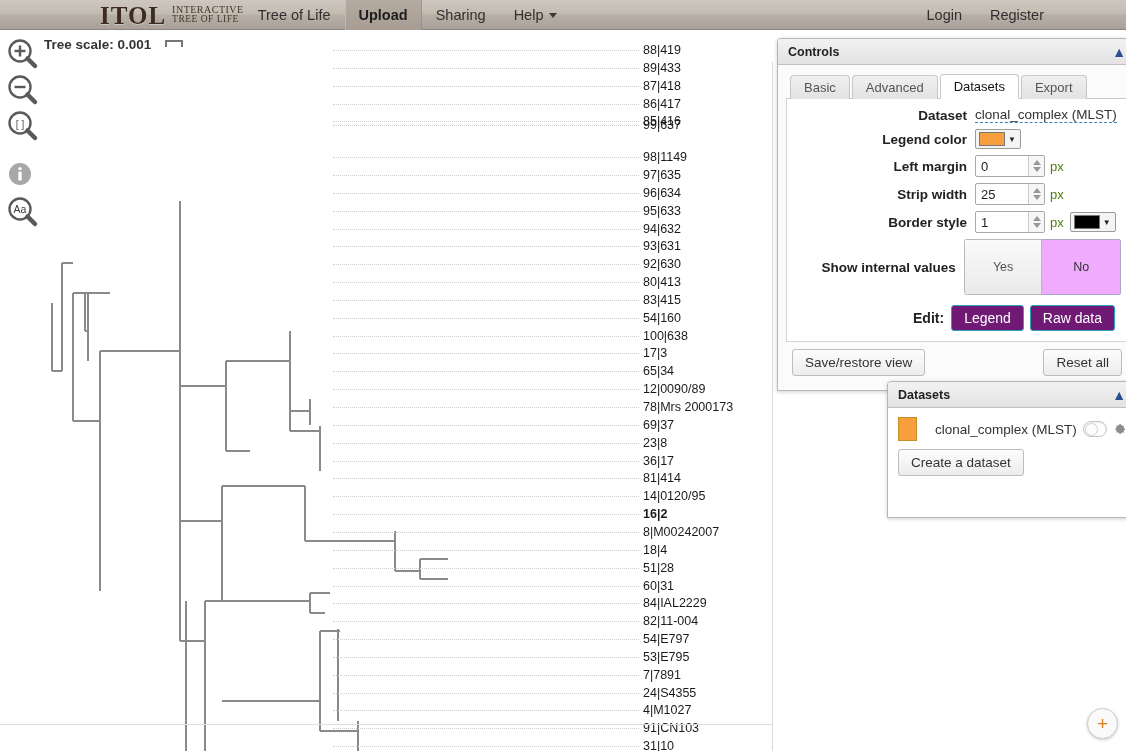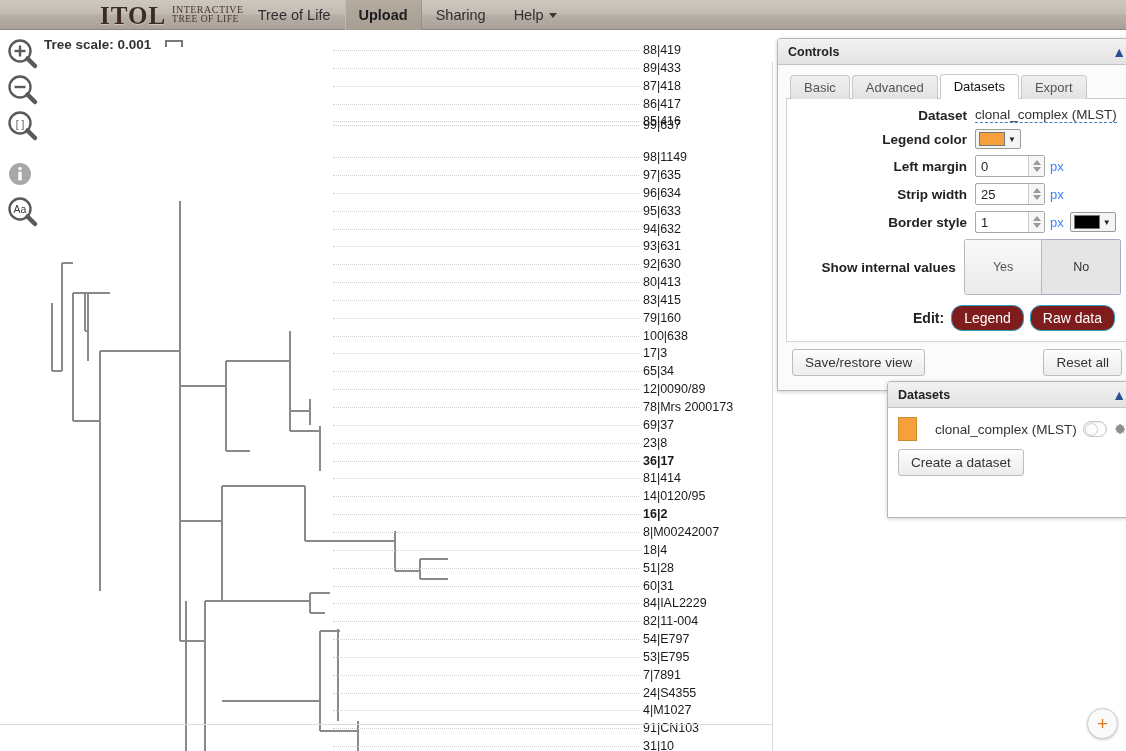--- a/index.html
+++ b/index.html
@@ -140,35 +140,35 @@
   }
   .spinner .arrows {
     width: 16px; border-left: 1px solid #ccc; background: #f6f6f6;
     display: flex; flex-direction: column; justify-content: center; align-items: center;
     cursor: pointer;
   }
   .spinner .arrows i { display: block; width:0; height:0; border-left:4px solid transparent;
                        border-right:4px solid transparent; }
   .spinner .arrows i.up { border-bottom: 5px solid #999; margin-bottom: 2px; }
   .spinner .arrows i.dn { border-top: 5px solid #999; }
-  .unit { font-size: 13px; color: #3b82f6; margin-left: 5px; }
+  .unit { font-size: 13px; color: #4d7c0f; margin-left: 5px; }
   .btngroup { display: inline-flex; border-radius: 3px; overflow: hidden; }
   .btngroup .b {
     font-size: 12.5px; padding: 20px 0; width: 84px; text-align: center; cursor: pointer;
     border: 1px solid #b9b9b9; color: #555;
     background: linear-gradient(to bottom,#fafafa,#eaeaea);
   }
-  .btngroup .b.sel { background: #e5e5e5; color: #333; border-color: #a8a8c8; }
+  .btngroup .b.sel { background: #f0abfc; color: #333; border-color: #a8a8c8; }
   .btngroup .b + .b { border-left: none; }
   .editrow { display: flex; align-items: center; justify-content: flex-end;
              margin-top: 10px; margin-bottom: 2px; }
   .editlabel { font-size: 14px; font-weight: bold; color: #222; margin-right: 7px; }
   .btn-blue {
-    background: #7f1d1d; color: #fff; font-size: 14px; padding: 4px 12px;
-    border: 1px solid #2aa0c0; border-radius: 11px; cursor: pointer; margin-right: 6px;
+    background: #701a75; color: #fff; font-size: 14px; padding: 4px 12px;
+    border: 1px solid #2aa0c0; border-radius: 3px; cursor: pointer; margin-right: 6px;
     white-space: nowrap;
   }
   #footerbtns { display: flex; align-items: center; justify-content: space-between;
                 padding: 7px 6px 8px 6px; }
   .btn-grey {
     font-size: 13.5px; padding: 5px 12px; color: #333;
     background: linear-gradient(to bottom,#fdfdfd,#ececec);
     border: 1px solid #bdbdbd; border-radius: 3px; cursor: pointer; white-space: nowrap;
   }
 
@@ -223,20 +223,28 @@
       <span>Upload</span>
     </a>
     <a class="navitem">
       <span>Sharing</span>
     </a>
     <a class="navitem">
       <span>Help</span>
       <span class="caret-down"></span>
     </a>
 
+    <div id="nav-right">
+      <a class="navitem">
+        <span>Login</span>
+      </a>
+      <a class="navitem">
+        <span>Register</span>
+      </a>
+    </div>
   </div>
 
   <div id="canvas">
 
     <div id="tree-scale">
       <span>Tree scale: 0.001</span>
       <span class="bar"></span>
     </div>
 
     <div id="iconrail">
@@ -336,29 +344,29 @@
         <div class="leaf-label" style="top: 88px;"><span class="dashline" style="top: 6px;"></span><span>99|637</span></div>
         <div class="leaf-label" style="top: 120.1px;"><span class="dashline" style="top: 6px;"></span><span>98|1149</span></div>
         <div class="leaf-label" style="top: 137.95px;"><span class="dashline" style="top: 6px;"></span><span>97|635</span></div>
         <div class="leaf-label" style="top: 155.8px;"><span class="dashline" style="top: 6px;"></span><span>96|634</span></div>
         <div class="leaf-label" style="top: 173.65px;"><span class="dashline" style="top: 6px;"></span><span>95|633</span></div>
         <div class="leaf-label" style="top: 191.5px;"><span class="dashline" style="top: 6px;"></span><span>94|632</span></div>
         <div class="leaf-label" style="top: 209.35px;"><span class="dashline" style="top: 6px;"></span><span>93|631</span></div>
         <div class="leaf-label" style="top: 227.2px;"><span class="dashline" style="top: 6px;"></span><span>92|630</span></div>
         <div class="leaf-label" style="top: 245.05px; text-align: center;"><span class="dashline" style="top: 6px;"></span><span>80|413</span></div>
         <div class="leaf-label" style="top: 262.9px;"><span class="dashline" style="top: 6px;"></span><span>83|415</span></div>
-        <div class="leaf-label" style="top: 280.75px;"><span class="dashline" style="top: 6px;"></span><span>79|160</span></div>
+        <div class="leaf-label" style="top: 280.75px;"><span class="dashline" style="top: 6px;"></span><span>54|160</span></div>
         <div class="leaf-label" style="top: 298.6px;"><span class="dashline" style="top: 6px;"></span><span>100|638</span></div>
         <div class="leaf-label" style="top: 316.45px;"><span class="dashline" style="top: 6px;"></span><span>17|3</span></div>
         <div class="leaf-label" style="top: 334.3px;"><span class="dashline" style="top: 6px;"></span><span>65|34</span></div>
         <div class="leaf-label" style="top: 352.15px;"><span class="dashline" style="top: 6px;"></span><span>12|0090/89</span></div>
         <div class="leaf-label" style="top: 370px;"><span class="dashline" style="top: 6px;"></span><span>78|Mrs 2000173</span></div>
         <div class="leaf-label" style="top: 387.85px;"><span class="dashline" style="top: 6px;"></span><span>69|37</span></div>
         <div class="leaf-label" style="top: 405.7px;"><span class="dashline" style="top: 6px;"></span><span>23|8</span></div>
-        <div class="leaf-label" style="top: 423.55px; font-weight: bold;"><span class="dashline" style="top: 6px;"></span><span>36|17</span></div>
+        <div class="leaf-label" style="top: 423.55px;"><span class="dashline" style="top: 6px;"></span><span>36|17</span></div>
         <div class="leaf-label" style="top: 441.4px;"><span class="dashline" style="top: 6px;"></span><span>81|414</span></div>
         <div class="leaf-label" style="top: 459.25px;"><span class="dashline" style="top: 6px;"></span><span>14|0120/95</span></div>
         <div class="leaf-label" style="top: 477.1px; font-weight: bold;"><span class="dashline" style="top: 6px;"></span><span>16|2</span></div>
         <div class="leaf-label" style="top: 494.95px;"><span class="dashline" style="top: 6px;"></span><span>8|M00242007</span></div>
         <div class="leaf-label" style="top: 512.8px;"><span class="dashline" style="top: 6px;"></span><span>18|4</span></div>
         <div class="leaf-label" style="top: 530.65px;"><span class="dashline" style="top: 6px;"></span><span>51|28</span></div>
         <div class="leaf-label" style="top: 548.5px;"><span class="dashline" style="top: 6px;"></span><span>60|31</span></div>
         <div class="leaf-label" style="top: 566.35px;"><span class="dashline" style="top: 6px;"></span><span>84|IAL2229</span></div>
         <div class="leaf-label" style="top: 584.2px;"><span class="dashline" style="top: 6px;"></span><span>82|11-004</span></div>
         <div class="leaf-label" style="top: 602.05px;"><span class="dashline" style="top: 6px;"></span><span>54|E797</span></div>

